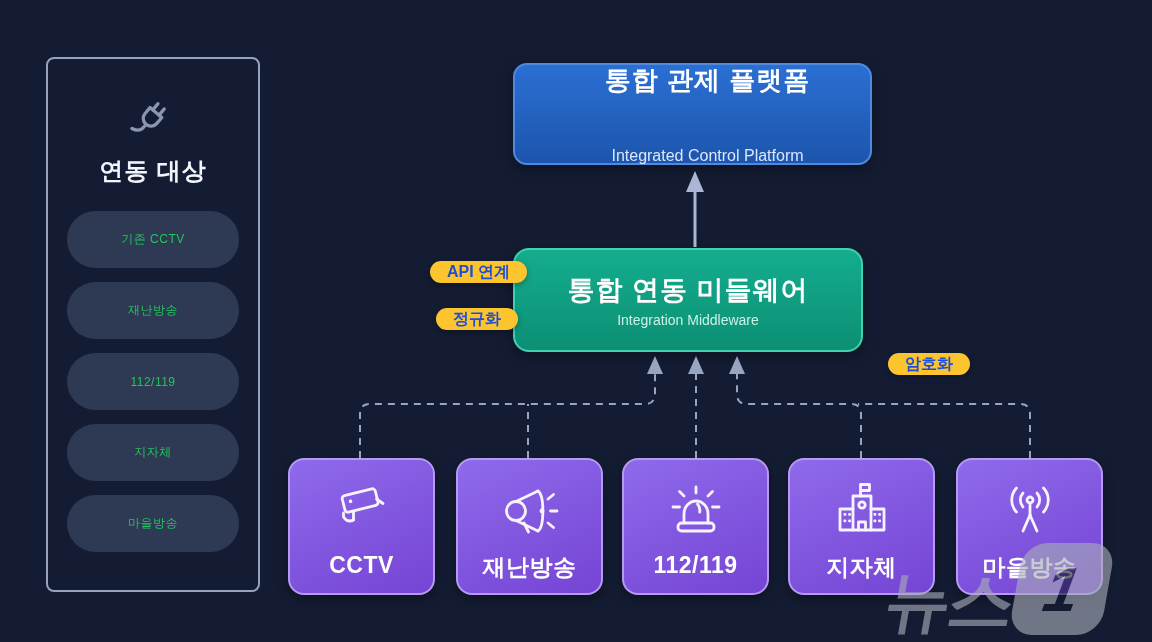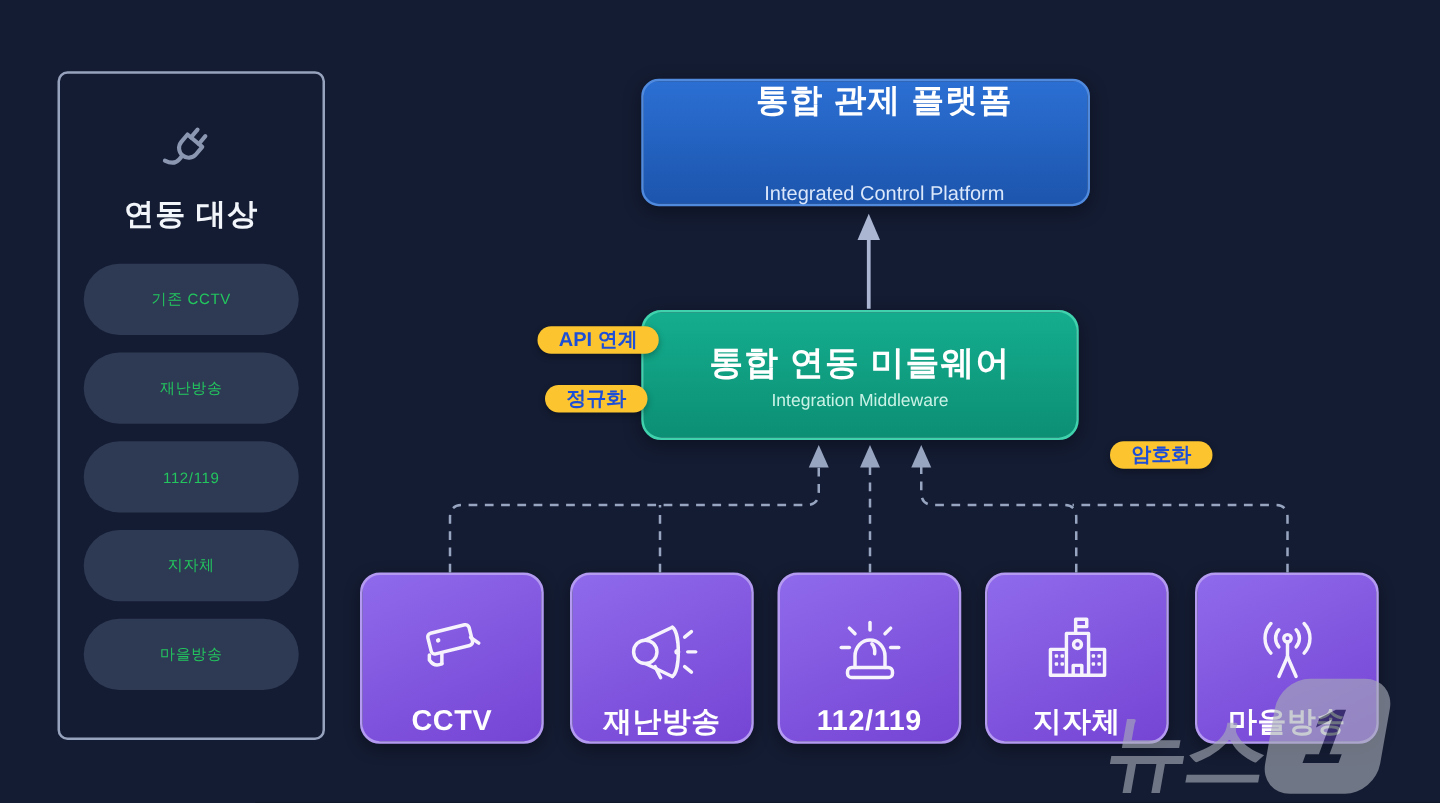--- a/index.html
+++ b/index.html
@@ -57,21 +57,21 @@
   .tag-api{left:430px;top:261px;}
   .tag-norm{left:436px;top:308px;}
   .tag-rt{left:862px;top:261px;}
   .tag-enc{left:888px;top:308px;margin-top:45px;}
   
   .source{
     position:absolute;top:458px;width:147px;height:137px;
     background:linear-gradient(155deg,#8f6aeb 0%,#7544d4 100%);
     border:2px solid #b49bf1;border-radius:16px;
     display:flex;flex-direction:column;align-items:center;
-    padding-top:29px;box-shadow:0 4px 12px rgba(0,0,0,0.35);text-align:center;
+    padding-top:18px;box-shadow:0 4px 12px rgba(0,0,0,0.35);text-align:center;
   }
   .source .ic{width:64px;height:64px;color:#f6f3fd;}
   .source .lbl{margin-top:10px;color:#ffffff;font-size:23px;font-weight:bold;letter-spacing:0.5px;}
   .src-0{left:288px;}.src-1{left:456px;}.src-2{left:622px;}.src-3{left:788px;}.src-4{left:956px;}
   
   .wires{position:absolute;left:0;top:0;width:1152px;height:642px;pointer-events:none;z-index:4;}
   
   .watermark{
     position:absolute;left:888px;top:543px;z-index:9;
     display:flex;align-items:flex-end;gap:2px;

